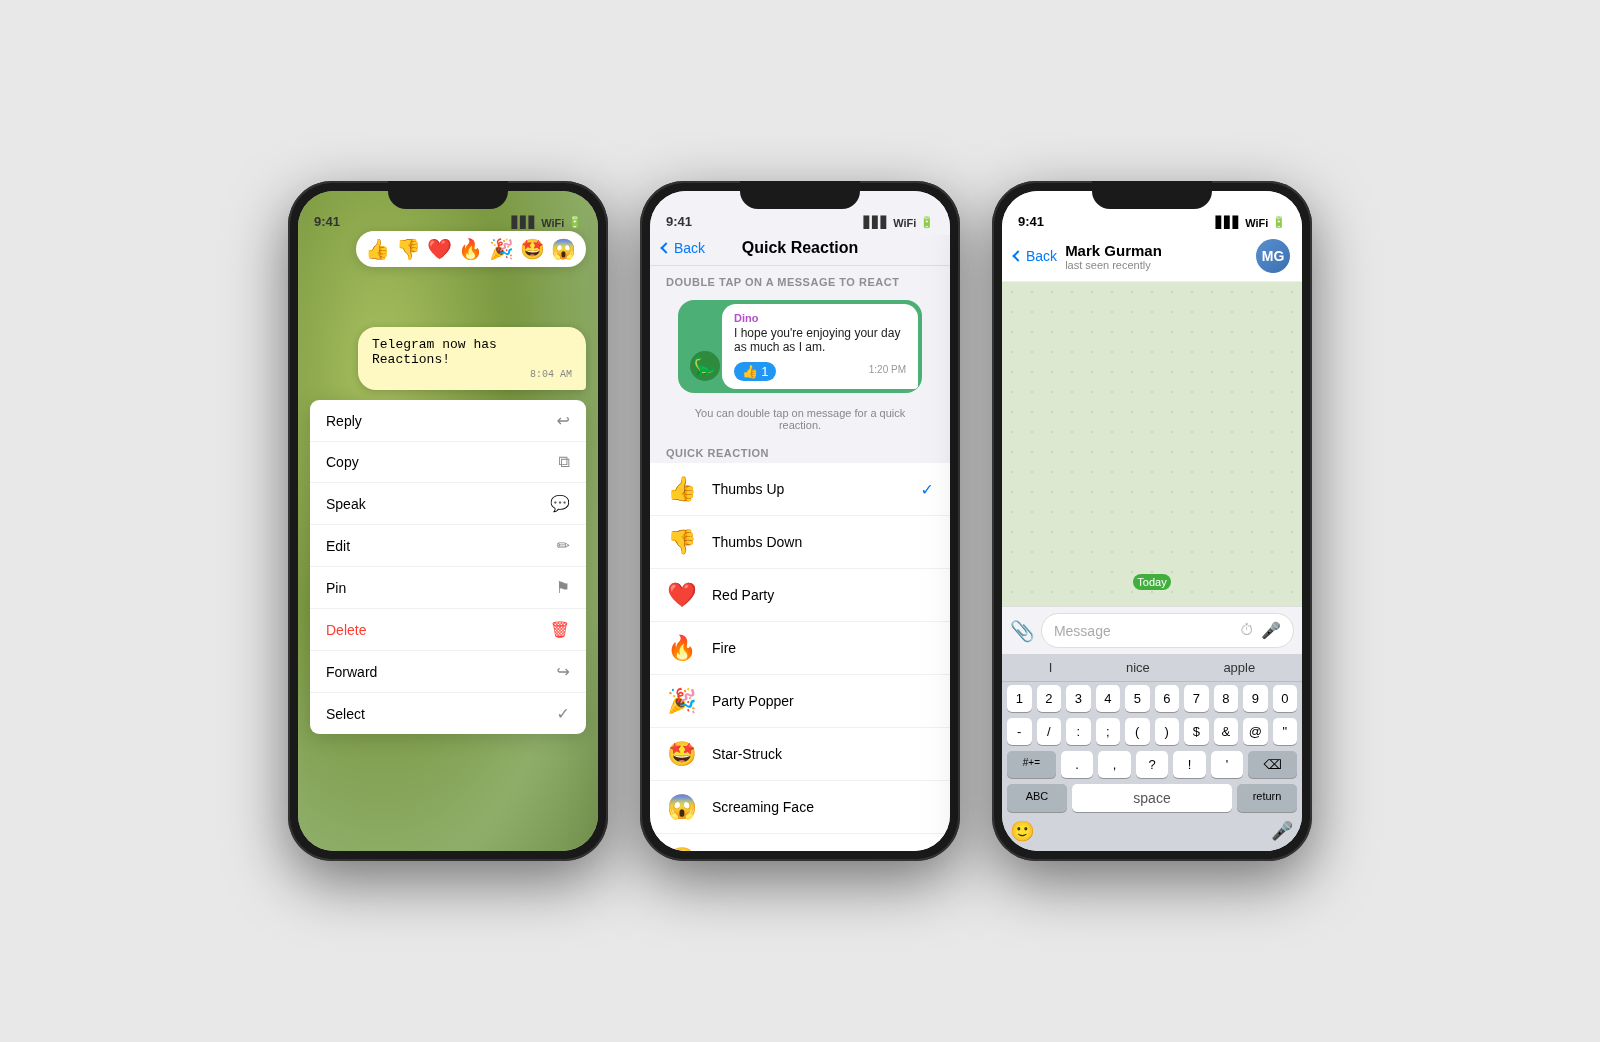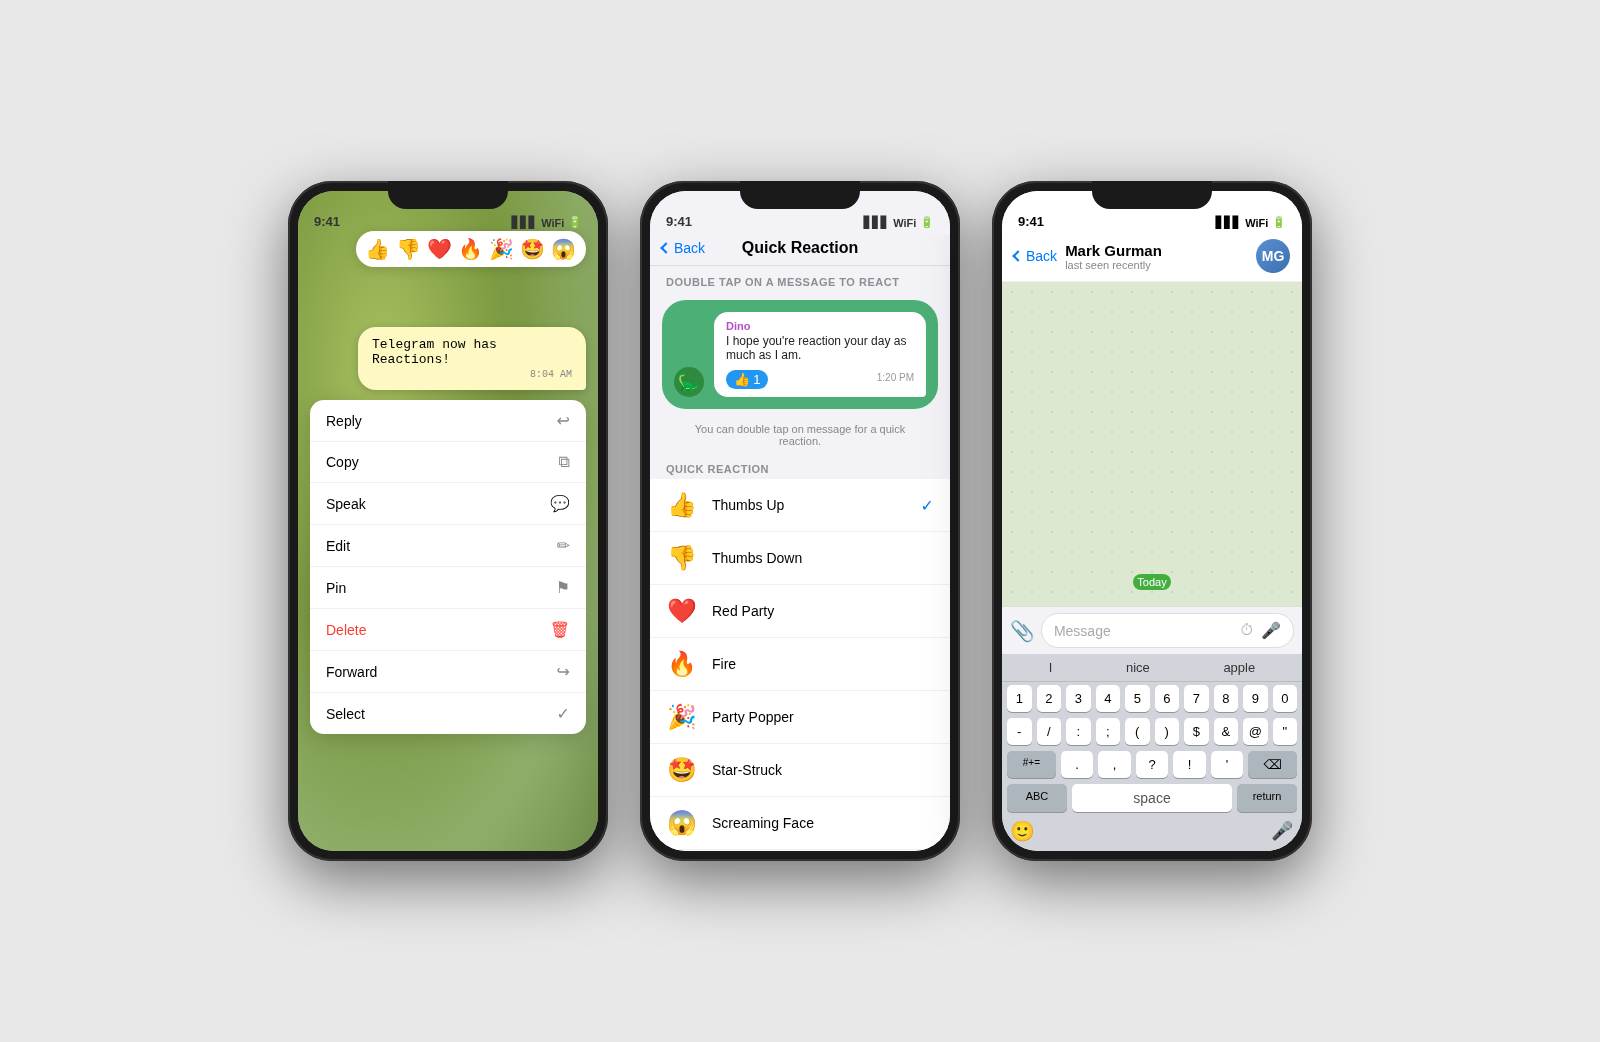--- a/index.html
+++ b/index.html
@@ -103,21 +103,21 @@
       margin: -4px 12px 0 60px;
       width: fit-content;
       box-shadow: 0 2px 12px rgba(0,0,0,0.15);
       margin-left: auto;
       margin-right: 12px;
       font-size: 20px;
     }
 
     .context-menu {
       background: #fff;
-      border-radius: 14px;
+      border-radius: 9px;
       margin: 10px 12px;
       overflow: hidden;
       box-shadow: 0 4px 20px rgba(0,0,0,0.15);
     }
     .context-item {
       display: flex;
       align-items: center;
       justify-content: space-between;
       padding: 11px 16px;
       font-size: 14px;
@@ -160,23 +160,23 @@
     .section-label {
       font-size: 11px;
       color: #8e8e93;
       font-weight: 600;
       padding: 10px 16px 4px;
       letter-spacing: 0.5px;
     }
 
     .preview-box {
       background: #4caf75;
-      border-radius: 24px;
-      margin: 8px 12px;
-      padding: 12px;
+      border-radius: 16px;
+      margin: 8px 28px;
+      padding: 4px;
       position: relative;
       min-height: 90px;
     }
     .preview-msg-bubble {
       background: #fff;
       border-radius: 14px 14px 4px 14px;
       padding: 8px 12px;
       margin-left: 40px;
       font-size: 12px;
     }
@@ -485,21 +485,21 @@
         <span>Back</span>
       </div>
       <div class="nav-title-p2">Quick Reaction</div>
     </div>
 
     <div class="section-label">DOUBLE TAP ON A MESSAGE TO REACT</div>
 
     <div class="preview-box">
       <div class="preview-msg-bubble">
         <div class="preview-sender">Dino</div>
-        <div style="font-size:12px;color:#222;margin-top:2px;">I hope you're reaction your day as much as I am.</div>
+        <div style="font-size:12px;color:#222;margin-top:2px;">I hope you're enjoying your day as much as I am.</div>
         <div style="display:flex;align-items:center;justify-content:space-between;margin-top:4px;">
           <div class="preview-reaction">
             <span>👍</span>
             <span>1</span>
           </div>
           <span class="preview-time">1:20 PM</span>
         </div>
       </div>
       <div class="preview-avatar">🦕</div>
     </div>

